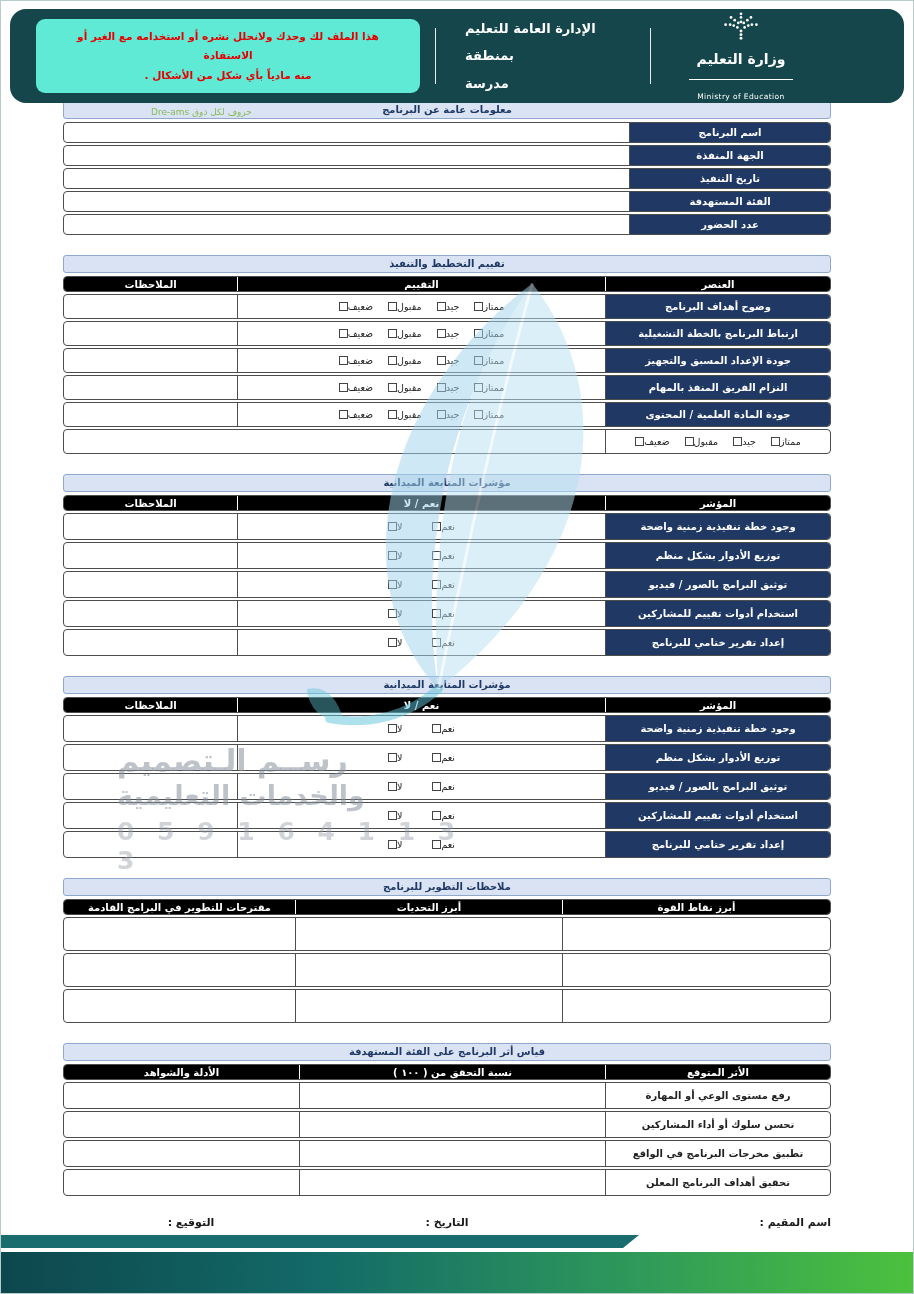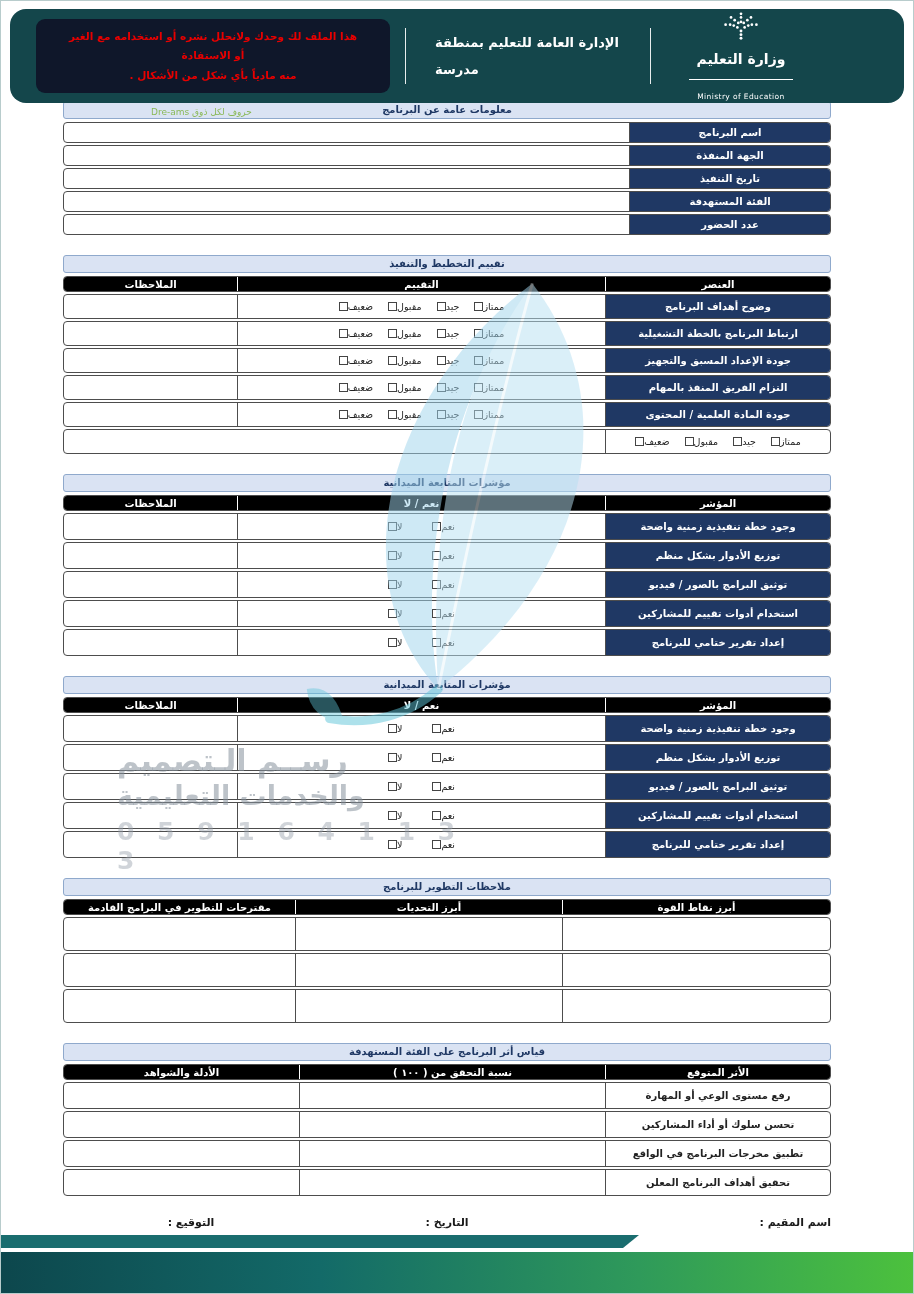--- a/index.html
+++ b/index.html
@@ -8,21 +8,21 @@
   .page{position:relative;width:914px;height:1294px;border:1px solid #b8cccc;overflow:hidden;direction:rtl;background:#fff}
 
   
   .hdr{position:absolute;top:8px;left:9px;right:9px;height:94px;background:#14464b;border-radius:16px;display:flex;align-items:center;padding:0 88px 0 26px;gap:15px;z-index:2}
   .logo{width:150px;display:flex;flex-direction:column;align-items:center;color:#fff;gap:10px}
   .logo .lt{font-size:14px;font-weight:bold}
   .logo .lsep{width:104px;height:1px;background:#fff;margin:2px 0}
   .logo .ls{font-size:7.5px;letter-spacing:.4px;direction:ltr}
   .vline{width:1px;height:56px;background:rgba(255,255,255,.9)}
   .org{flex:1;color:#fff;font-weight:bold;font-size:13px;line-height:2.1;text-align:left;padding:0 6px 0 14px}
-  .warn{background:#0f172a;border-radius:9px;width:354px;padding:8px 28px;text-align:center;color:#e80000;font-weight:bold;font-size:10.5px;line-height:1.85}
+  .warn{background:#5eead4;border-radius:9px;width:384px;padding:8px 28px;text-align:center;color:#e80000;font-weight:bold;font-size:10.5px;line-height:1.85}
   .handle{position:absolute;top:106px;left:150px;font-size:9px;color:#7cb23c;opacity:.85;z-index:2}
 
   
   .content{position:relative;z-index:1;padding-top:72px;margin:0 82px 0 62px}
   .title{text-align:center;color:#2d9aa3;font-weight:bold;font-size:13.5px;margin-bottom:12px}
   .sec{margin-bottom:20px}
   .bar{height:18px;line-height:16px;background:#dae3f3;border:1px solid #8fa9cc;border-radius:3px;text-align:center;color:#1f3864;font-weight:bold;font-size:10px;margin-bottom:3px}
 
   .trow{display:grid;border:1px solid #4d4d4d;border-radius:4px;margin-bottom:2px;overflow:hidden;background:#fff}
   .trow>div{display:flex;align-items:center;justify-content:center;border-inline-start:1px solid #4d4d4d;text-align:center}

